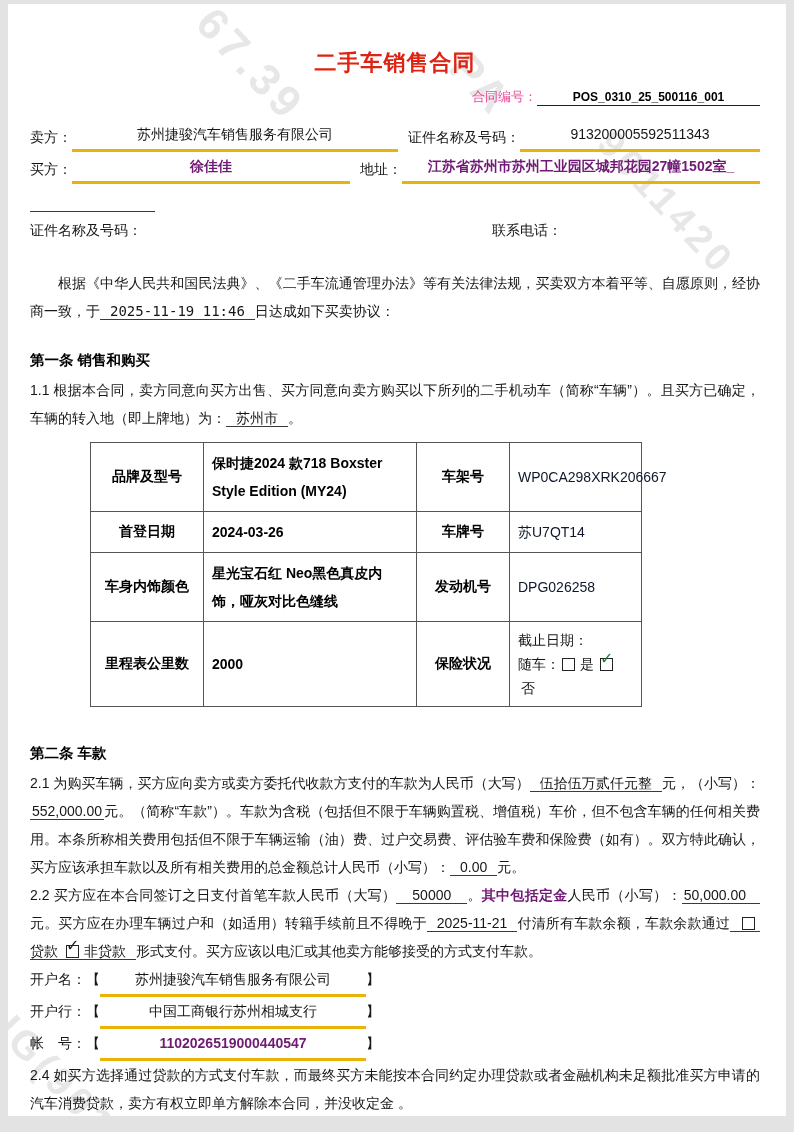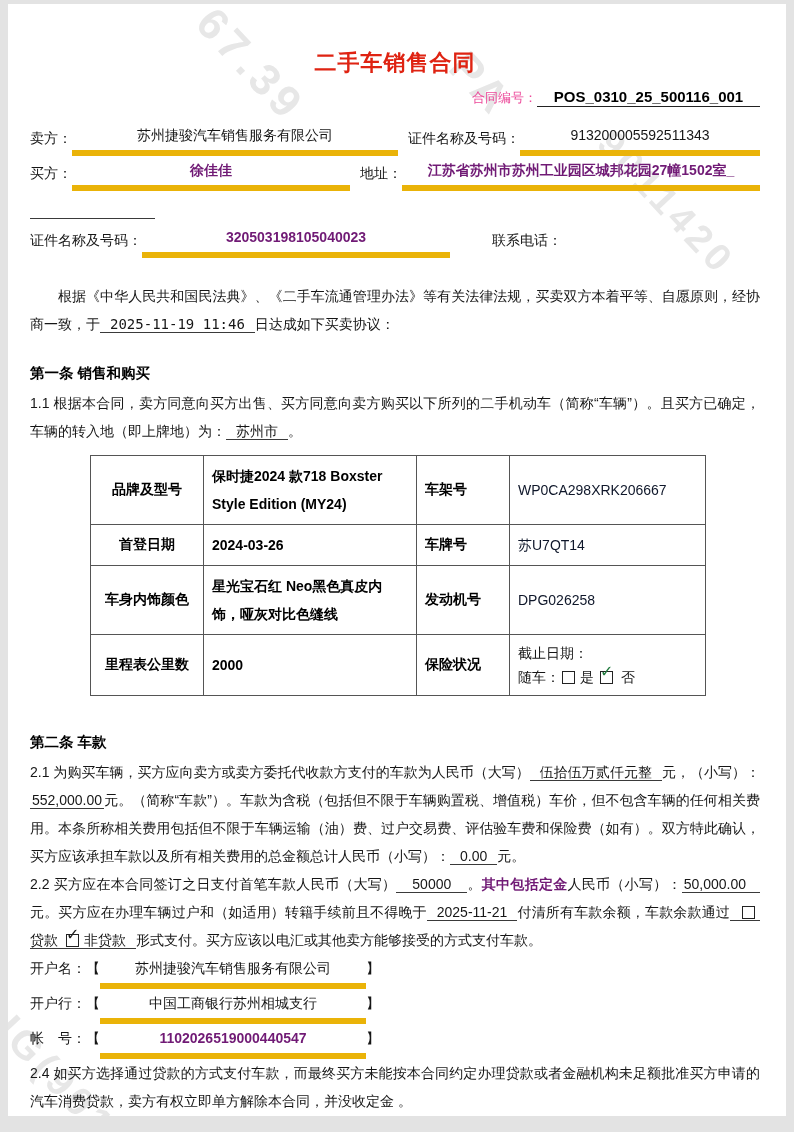--- a/index.html
+++ b/index.html
@@ -12,41 +12,41 @@
     padding:44px 26px 0 22px;box-sizing:border-box;overflow:hidden;
   }
   .content{position:relative;z-index:1;}
   
   .wm{position:absolute;z-index:0;color:#e7e7e7;font-weight:bold;letter-spacing:5px;
       transform-origin:0 0;transform:rotate(47deg);white-space:nowrap;user-select:none;}
   
   .title{font-size:22px;font-weight:bold;text-align:center;color:#df2312;letter-spacing:1px;margin:0 0 10px 0;}
   .contract-line{text-align:right;font-size:13px;margin-bottom:14px;}
   .contract-label{color:#ec4899;}
-  .contract-no{font-weight:bold;font-size:15px;color:#000;border-bottom:1.5px solid #222;
+  .contract-no{font-weight:bold;font-size:12px;color:#000;border-bottom:1.5px solid #222;
                display:inline-block;min-width:215px;text-align:center;padding:0 4px 1px 4px;}
   
   .prow{display:flex;line-height:29px;font-size:14px;}
-  .pcell{display:flex;align-items:center;}
+  .pcell{display:flex;align-items:flex-end;}
   .plabel{white-space:nowrap;}
-  .ul{border-bottom:6px solid #eab308;display:inline-block;text-align:center;padding:0 4px;}
+  .ul{border-bottom:3px solid #eab308;display:inline-block;text-align:center;padding:0 4px;}
   .ul.grow{flex:1;}
   .b{font-weight:bold;color:#701a75;}
   .empty-ul{width:125px;height:27px;border-bottom:1px solid #3a3a3a;}
   
   .para{font-size:14px;line-height:28px;text-align:justify;margin:0;}
   .indent{text-indent:2em;}
   .h{font-size:14.5px;font-weight:bold;color:#000;margin:26px 0 6px 0;}
   .mono{font-family:"DejaVu Sans Mono","Liberation Mono",monospace;font-size:14px;}
   .iul{border-bottom:1px solid #3a3a3a;padding:0 10px;}
   
-  table.vt{border-collapse:collapse;margin:10px 0 0 60px;width:616px;table-layout:fixed;font-size:14px;}
+  table.vt{border-collapse:collapse;margin:10px 0 0 60px;width:552px;table-layout:fixed;font-size:14px;}
   table.vt td{border:1px solid #555;padding:6px 8px;vertical-align:middle;}
   td.lab{text-align:center;font-weight:bold;color:#000;width:96px;padding:6px 4px;}
-  td.lab2{font-weight:bold;color:#000;width:76px;padding:6px 4px;}
+  td.lab2{text-align:center;font-weight:bold;color:#000;width:76px;padding:6px 4px;}
   td.val{font-weight:bold;color:#000;width:196px;line-height:28px;}
   td.val2{font-weight:normal;color:#0f172a;line-height:24px;}
   td.normal{font-weight:normal;color:#161616;}
   
   .cb{display:inline-block;width:13px;height:13px;border:1.6px solid #222;vertical-align:-2px;
       margin:0 5px 0 2px;position:relative;background:#fff;box-sizing:border-box;}
   .cb .ck{position:absolute;left:-1px;top:-8px;font-size:16px;font-weight:bold;line-height:1;}
   .ck.green{color:#1f7a3d;}
   .ck.dark{color:#1b1b1b;}
   
@@ -93,21 +93,20 @@
       </div>
     </div>
 
     <div class="prow">
       <div class="empty-ul"></div>
     </div>
 
     <div class="prow" style="margin-top:4px;">
       <div class="pcell" style="width:420px;">
         <span class="plabel">证件名称及号码：</span>
-        <span class="ul grow b">320503198105040023</span>
       </div>
       <div class="pcell" style="margin-left:42px;">
         <span class="plabel">联系电话：</span>
       </div>
     </div>
 
     <p class="para indent" style="margin-top:24px;">
       <span>根据《中华人民共和国民法典》、《二手车流通管理办法》等有关法律法规，买卖双方本着平等、自愿原则，经协商一致，于</span><span class="iul mono">2025-11-19 11:46</span><span>日达成如下买卖协议：</span>
     </p>
 

